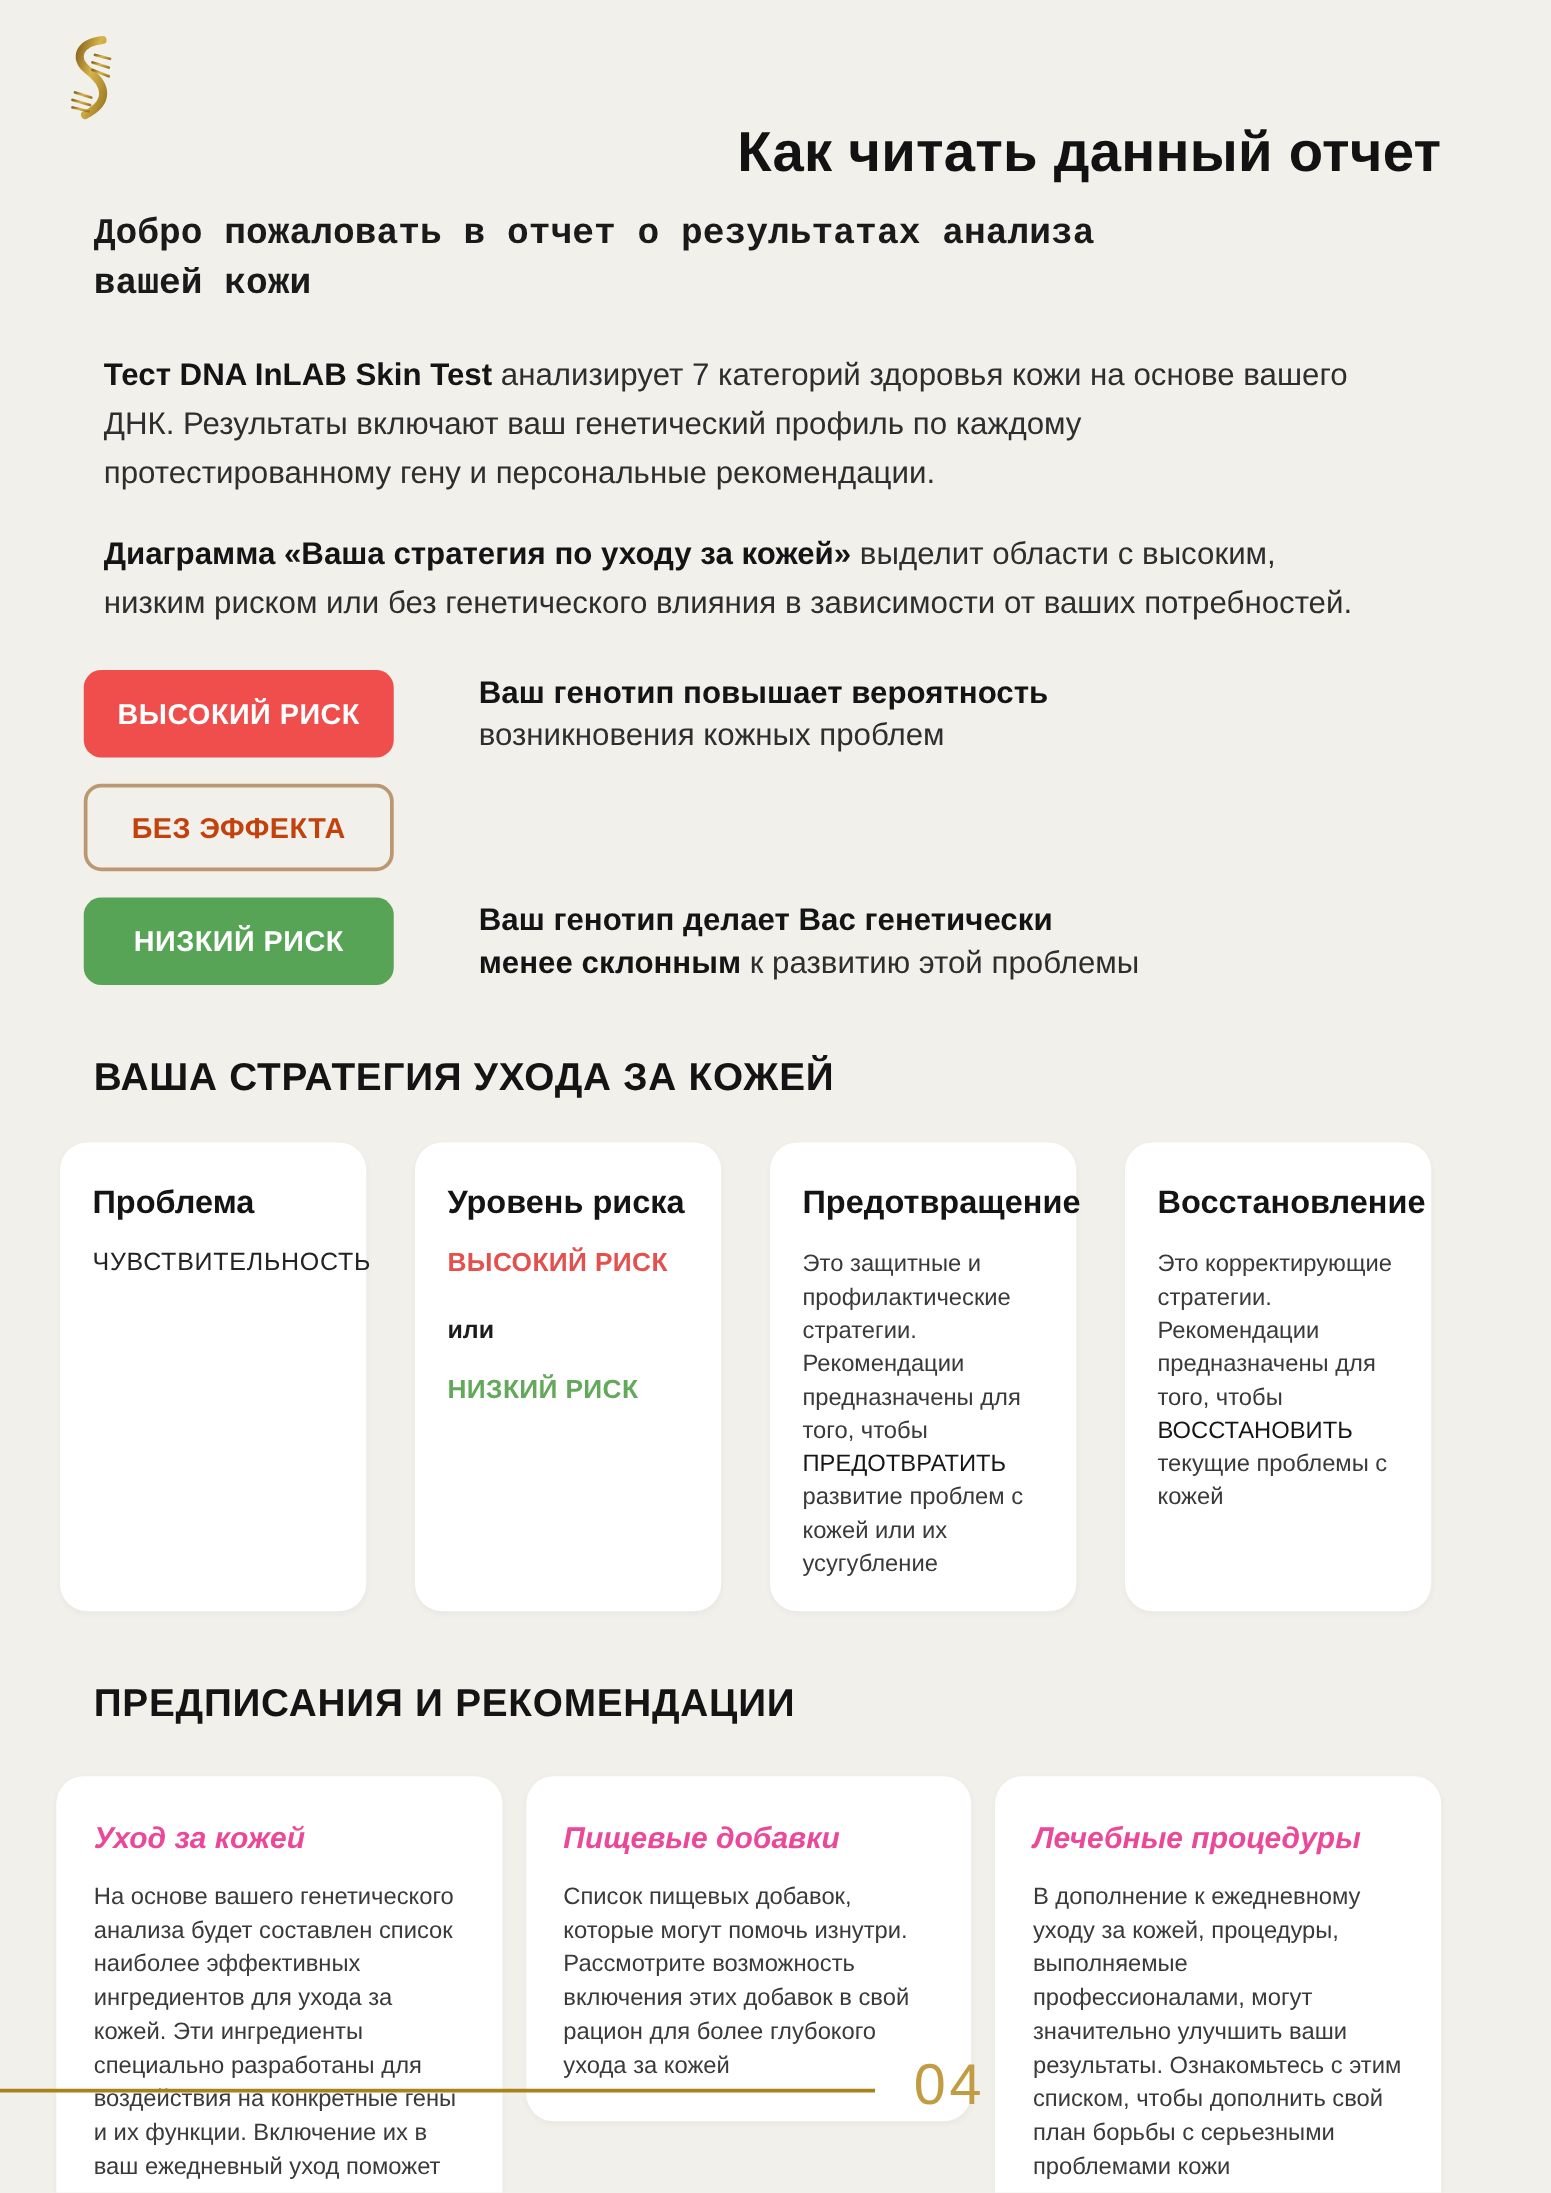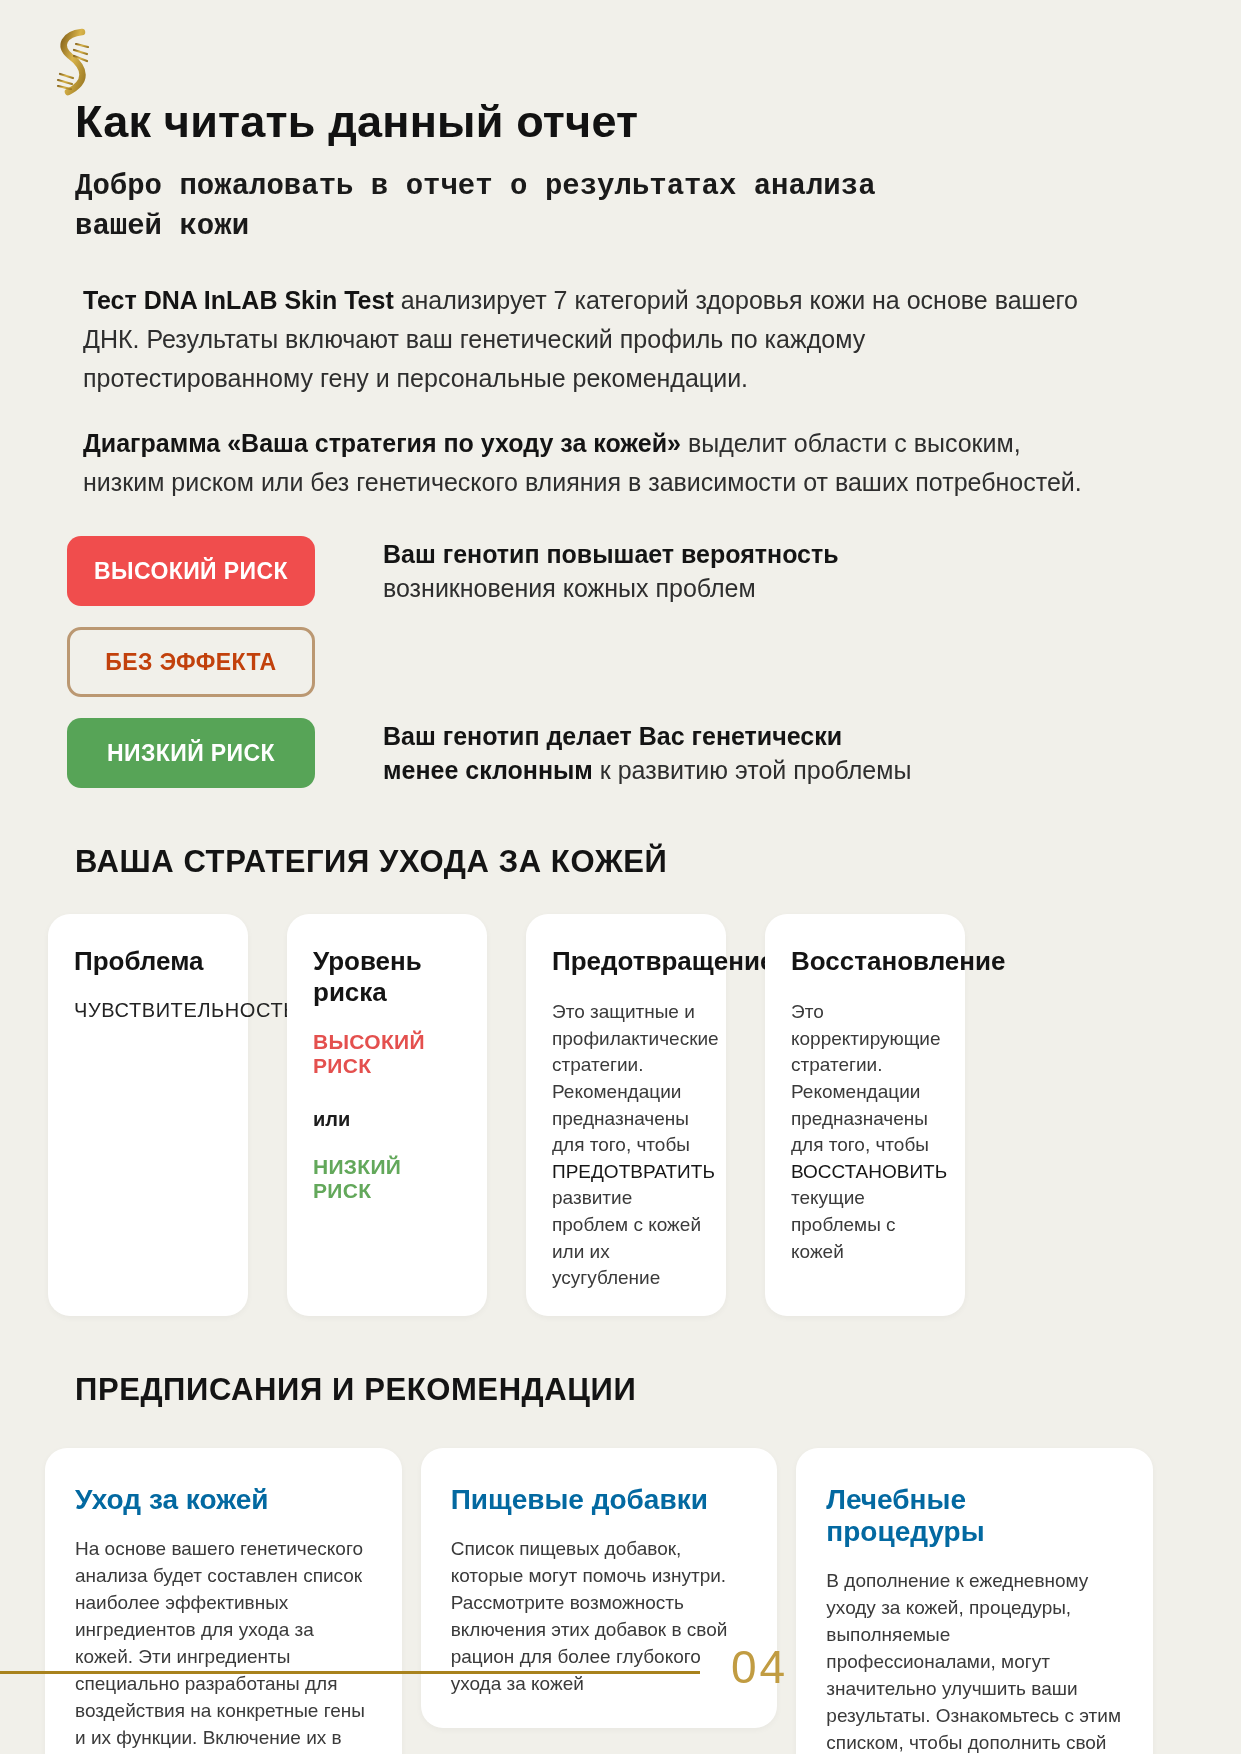--- a/index.html
+++ b/index.html
@@ -13,21 +13,21 @@
     overflow:hidden;
   }
   .page { position:relative; width:1241px; height:1754px; }
 
   .logo { position:absolute; left:42px; top:26px; width:64px; height:76px; }
 
   .content { padding:98px 88px 0 75px; }
 
   .title {
     font-size:45px; font-weight:800; color:#121212;
-    letter-spacing:0.2px; line-height:1.05; margin:0 0 22px 0;
+    letter-spacing:0.2px; line-height:1.05; margin:0 0 22px 0;text-align:right;
   }
   .subtitle {
     font-size:29px; font-weight:700; color:#1a1a1a;
     line-height:1.38; margin:0 0 34px 0; max-width:835px;font-family:Liberation Mono, monospace;
   }
   .para {
     font-size:25px; line-height:1.56; color:#2e2e2e;
     margin:0 0 26px 8px; max-width:1010px; font-weight:400;
   }
   .para b { color:#141414; font-weight:700; }
@@ -48,42 +48,42 @@
   }
   .legend-text b { color:#141414; font-weight:700; }
 
   .section-heading {
     font-size:31px; font-weight:700; color:#141414;
     letter-spacing:0.6px; margin:56px 0 34px 0;
   }
 
   .strategy-row { display:flex; gap:39px; margin-left:-27px; align-items:stretch; }
   .scard {
-    width:200px; min-height:272px; background:#ffffff;
+    width:245px; min-height:272px; background:#ffffff;
     border-radius:22px; padding:32px 24px 24px 26px;
     box-shadow:0 2px 6px rgba(0,0,0,0.04);
   }
   .scard-title { font-size:26px; font-weight:800; color:#141414; margin:0 0 22px 0; }
   .scard-label { font-size:20px; letter-spacing:0.6px; color:#232323; }
   .risk-high { color:#e4504e; font-weight:700; font-size:21px; letter-spacing:0.3px; margin-bottom:30px; }
   .risk-or   { color:#1c1c1c; font-weight:700; font-size:20px; margin-bottom:24px; }
   .risk-low  { color:#63a85b; font-weight:700; font-size:21px; letter-spacing:0.3px; }
   .scard-body { font-size:19px; line-height:1.4; color:#3a3a3a; }
   .scard-body b { color:#161616; font-weight:400; }
 
   .prescription-row { display:flex; gap:19px; margin-left:-30px; align-items:flex-start; margin-top:40px; }
   .pcard {
     width:357px; background:#ffffff; border-radius:22px;
     padding:36px 30px 30px 30px;
     box-shadow:0 2px 6px rgba(0,0,0,0.04);
   }
   .pcard:nth-child(1) { min-height:330px; }
   .pcard:nth-child(2) { min-height:238px; }
   .pcard:nth-child(3) { min-height:262px; }
-  .pcard-title { font-size:28px; font-weight:800; color:#0369a1; margin:0 0 20px 0; }
+  .pcard-title { font-size:24px; font-weight:800; color:#ec4899; margin:0 0 20px 0;font-style:italic; }
   .pcard-body { font-size:19px; line-height:1.42; color:#3a3a3a; }
 
   .footer-line {
     position:absolute; left:0; top:1671px; width:700px; height:3px;
     background:#a8821d; border:none;
   }
   .page-number {
     position:absolute; left:731px; top:1640px;
     font-size:46px; font-weight:300; letter-spacing:3px;
     color:#c19c42;

